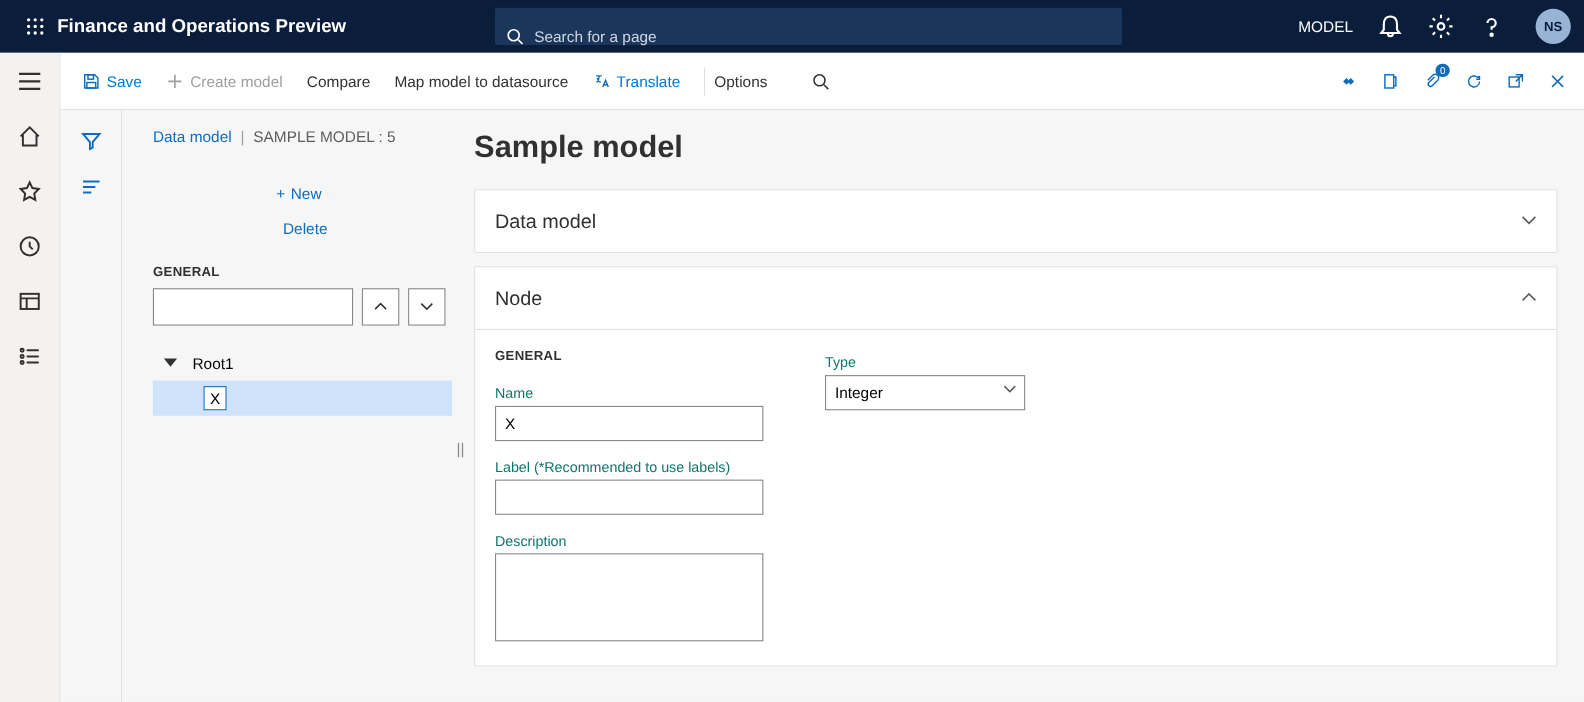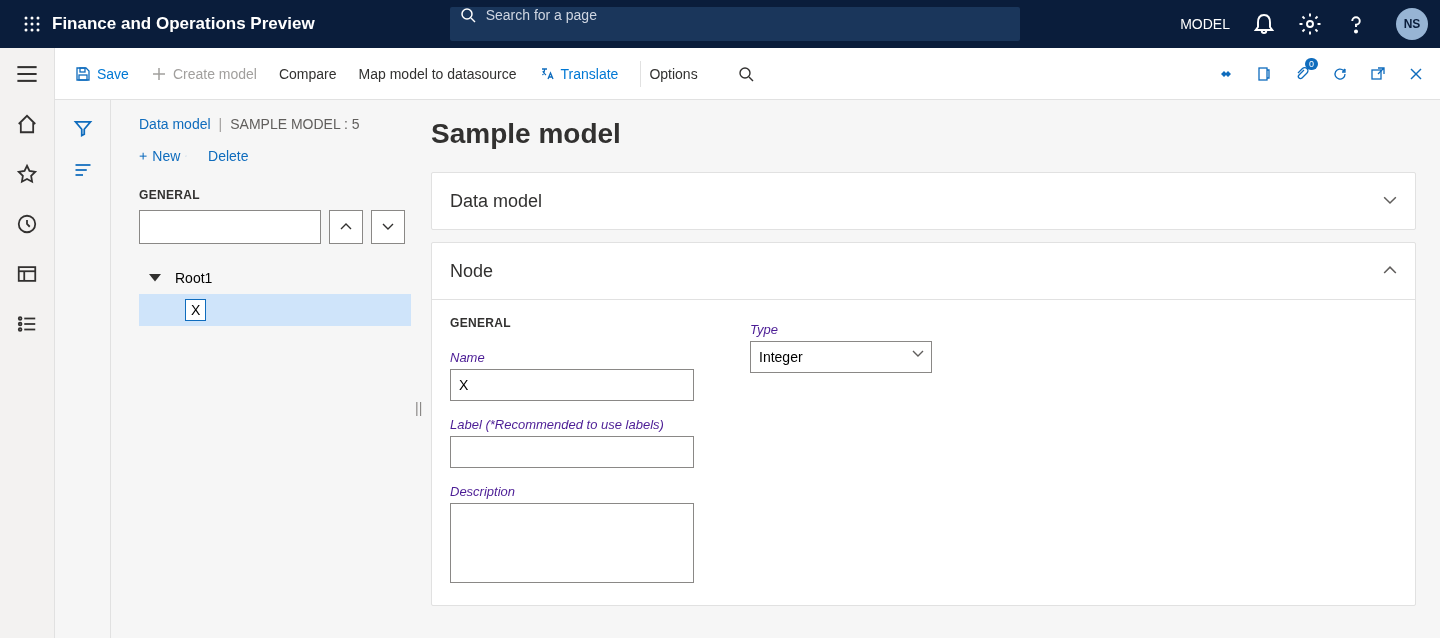--- a/index.html
+++ b/index.html
@@ -2,21 +2,21 @@
 <html><head>
 <meta charset="utf-8">
 <style>
   * { box-sizing: border-box; margin: 0; padding: 0; }
   html, body { width: 1440px; height: 638px; font-family: "Segoe UI", -apple-system, sans-serif; overflow: hidden; background: #f3f2f1; }
   
   .topbar { height: 48px; background: #0a1d3b; color: white; display: flex; align-items: center; padding: 0 12px; }
   .topbar .waffle { width: 40px; height: 40px; display:flex; align-items:center; justify-content:center; cursor:pointer; }
   .waffle svg { width:16px; height:16px; }
   .topbar .app-title { font-size: 17px; font-weight:600; }
-  .topbar .search { margin-left: 135px; width: 570px; height: 34px; background: #1a365b; border-radius: 2px; display:flex; align-items:flex-start; padding: 0 10px; color:#cdd4df; }
+  .topbar .search { margin-left: 135px; width: 570px; height: 34px; background: #1a365b; border-radius: 2px; display:flex; align-items:flex-end; padding: 0 10px; color:#cdd4df; }
   .topbar .search svg { width:16px; height:16px; margin-right:10px; }
   .topbar .search span { font-size:14px; color:#cfd6e2; }
   .topbar .right { margin-left:auto; display:flex; align-items:center; gap:22px; }
   .topbar .right .label { font-size:14px; }
   .topbar .right .iconbtn { width:24px; height:24px; display:flex; align-items:center; justify-content:center; cursor:pointer; }
   .avatar { width:32px; height:32px; border-radius:50%; background:#97b4d4; color:#0a1d3b; font-size:12px; display:flex; align-items:center; justify-content:center; font-weight:600; margin-left:6px;}
 
   
   .cmdbar { height: 52px; background:white; border-bottom:1px solid #e1e1e1; display:flex; align-items:center; padding-left:20px; position:relative; margin-left:55px; }
   .cmdbar .item { display:flex; align-items:center; gap:6px; margin-right:22px; font-size:14px; cursor:pointer; color:#323130; }
@@ -36,21 +36,21 @@
   
   .main { position:absolute; top:100px; left:55px; right:0; bottom:0; display:flex; background:#f6f6f6; }
   .sidecol { width:56px; border-right:1px solid #e1e1e1; display:flex; flex-direction:column; align-items:center; padding-top:18px; gap:22px; }
   .sidecol .sbtn { width:20px; height:20px; color:#0f6cbd; cursor:pointer; display:flex; align-items:center; justify-content:center;}
 
   .content { flex:1; display:flex; position:relative; }
   .leftpane { width:300px; padding: 16px 0 0 28px; border-right: none; position:relative; }
   .breadcrumb { font-size:14px; color:#605e5c; display:flex; align-items:center; gap:8px; }
   .breadcrumb .link { color:#0f6cbd; cursor:pointer; }
   .breadcrumb .sep { color:#a19f9d; }
-  .tree-toolbar { margin-top:16px; display:flex; gap:16px; align-items:center; }
+  .tree-toolbar { margin-top:36px; display:flex; gap:16px; align-items:center;flex-direction:column; }
   .tree-toolbar .tbtn { color:#0f6cbd; font-size:14px; cursor:pointer; display:flex; align-items:center; gap:5px; }
   .search-label { font-size:12px; font-weight:700; color:#323130; margin-top:24px; letter-spacing:.3px; }
   .search-row { display:flex; gap:8px; margin-top:8px; }
   .search-row input { width:182px; height:34px; border:1px solid #8a8886; padding:0 6px; font-size:14px; }
   .sqbtn { width:34px; height:34px; border:1px solid #8a8886; background:white; display:flex; align-items:center; justify-content:center; cursor:pointer; }
   .tree { margin-top:18px; }
   .tree-row { height:32px; display:flex; align-items:center; font-size:14px; padding-left:10px; }
   .tree-row .caret { width:12px; display:inline-block; margin-right:14px; }
   .tree-row.selected { background:#cfe4fa; }
   .tree-row.selected .node { border:1px solid #0f6cbd; padding:2px 5px; background:white; }
@@ -58,21 +58,21 @@
   .splitter { position:absolute; top:300px; left:304px; color:#8a8886; font-size:14px; cursor:col-resize; user-select:none; }
 
   .detailpane { flex:1; padding:18px 24px 24px 20px; }
   .pagetitle { font-size:28px; font-weight:600; color:#323130; margin-bottom:22px; }
   .card { background:white; border:1px solid #e1e1e1; border-radius:2px; margin-bottom:12px; }
   .card-header { height:56px; display:flex; align-items:center; justify-content:space-between; padding:0 18px; font-size:18px; color:#323130; cursor:pointer; }
   .card-body { padding:0 18px 22px 18px; border-top:1px solid #e1e1e1; }
   .section-title { font-size:12px; font-weight:700; color:#323130; margin-top:16px; letter-spacing:.3px; }
   .form-row { display:flex; gap:56px; margin-top:10px; align-items:flex-start; }
   .field-group { display:flex; flex-direction:column; }
-  .field-group label { font-size:13px; color:#4c1d95; margin-bottom:4px;font-style:italic; }
+  .field-group label { font-size:13px; color:#0f766e; margin-bottom:4px; }
   .field-group input, .field-group select, .field-group textarea { border:1px solid #8a8886; padding:6px 8px; font-size:14px; font-family:inherit; }
   .field-group input { width:244px; height:32px; }
   .field-group textarea { width:244px; height:80px; resize:none; }
   .select-wrap { position:relative; width:182px; }
   .select-wrap input { width:182px; height:32px; padding-right:28px; }
   .select-wrap .chev { position:absolute; right:8px; top:9px; pointer-events:none; color:#605e5c;}
   .mt12 { margin-top:16px; }
 </style>
 </head>
 <body>

